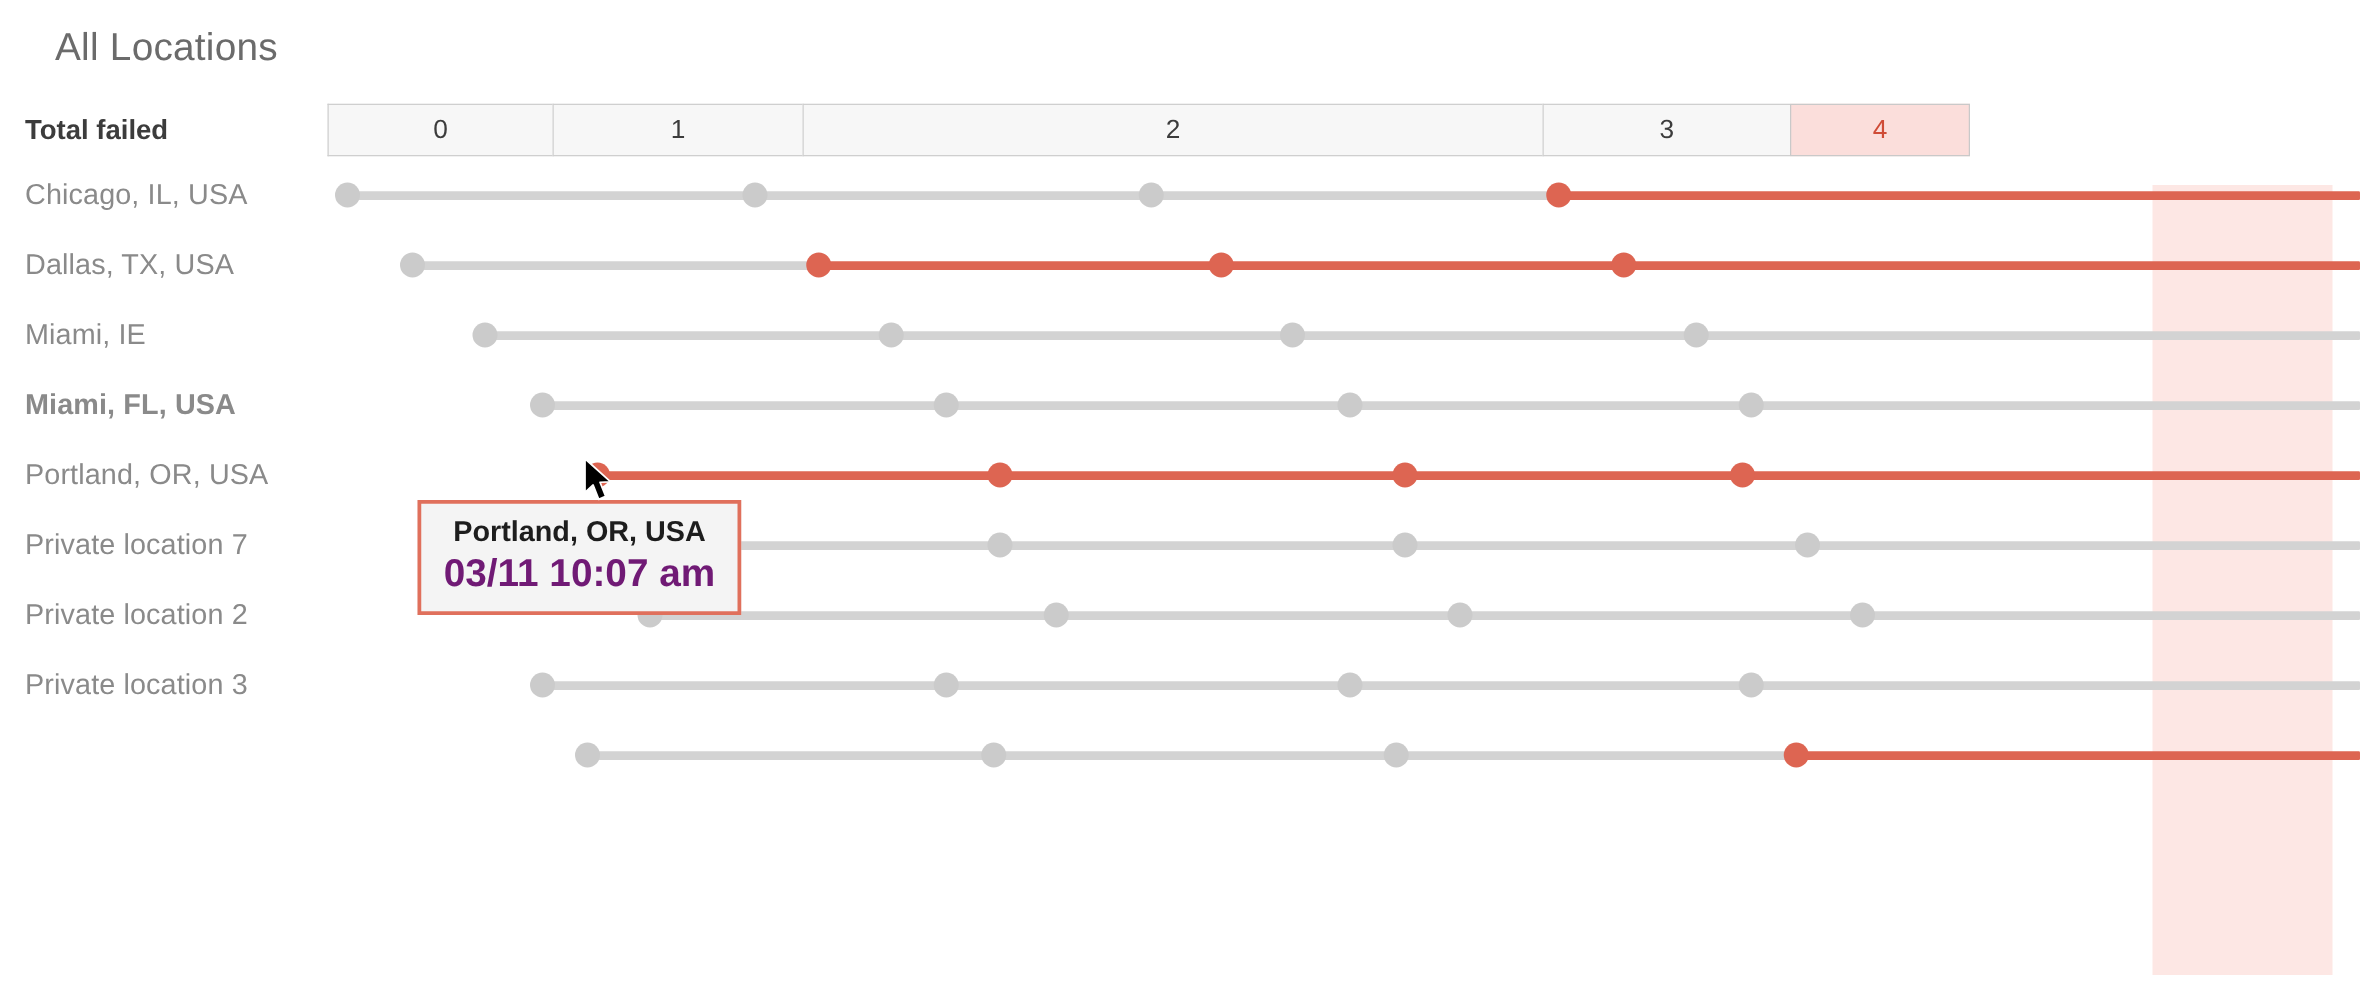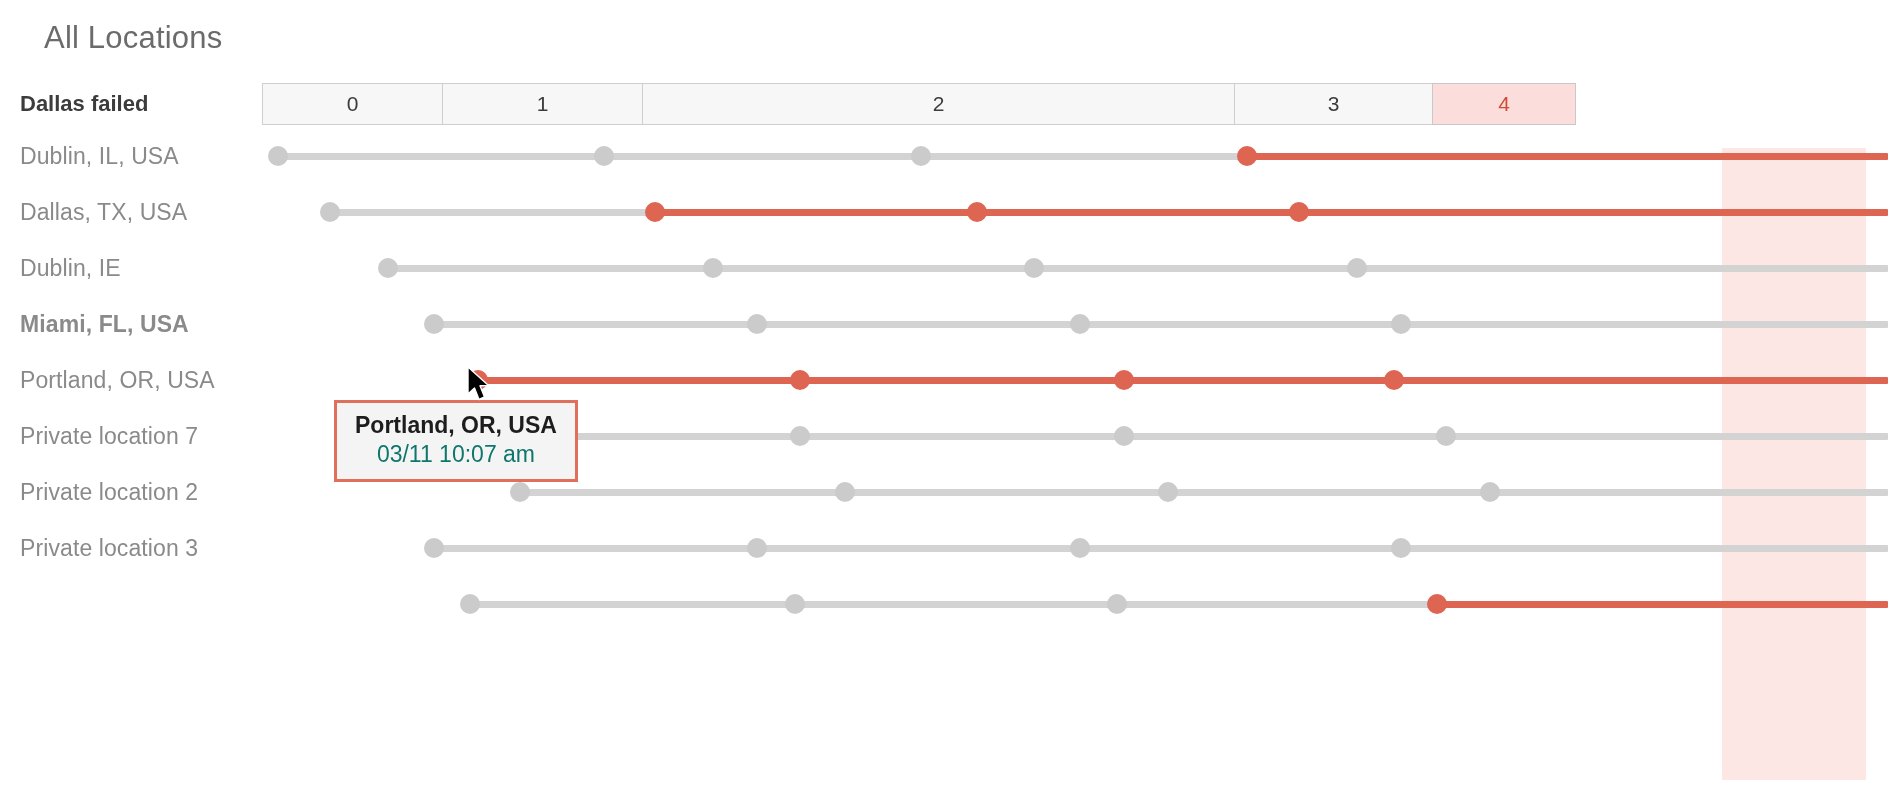--- a/index.html
+++ b/index.html
@@ -143,43 +143,44 @@
     z-index: 40;
     white-space: nowrap;
   }
   .tooltip-title {
     font-size: 23px;
     font-weight: bold;
     color: #1d1d1d;
     line-height: 1.25;
   }
   .tooltip-sub {
-    font-size: 23px;
-    color: #0f766e;
+    font-size: 31px;
+    color: #701a75;
     line-height: 1.25;
+    font-weight: bold;
   }
 
   
   .cursor {
     position: absolute;
     z-index: 60;
     pointer-events: none;
   }
 </style>
 </head>
 <body>
 
 <div id="root">
 
   <div class="page-title">All Locations</div>
 
   <div class="highlight-band" style="left: 1722px; width: 144px; background: rgb(252, 223, 219);"></div>
 
   <div class="header-row">
-    <div class="header-label">Dallas failed</div>
+    <div class="header-label">Total failed</div>
     <div class="bucket-track" style="left: 262px;">
         <div class="bucket-cell" style="width: 180px;">
           <span>0</span>
         </div>
         <div class="bucket-cell" style="width: 200px;">
           <span>1</span>
         </div>
         <div class="bucket-cell" style="width: 592px;">
           <span>2</span>
         </div>
@@ -187,21 +188,21 @@
           <span>3</span>
         </div>
         <div class="bucket-cell failing" style="width: 144px;">
           <span>4</span>
         </div>
       </div>
   </div>
 
   <div id="rows-container">
       <div class="row" style="top: 128px;">
-        <div class="row-label">Dublin, IL, USA</div>
+        <div class="row-label">Chicago, IL, USA</div>
         <div class="segments">
           <div class="seg-line ok" style="left: 278px; width: 326px;"></div>
           <div class="seg-line ok" style="left: 604px; width: 317px;"></div>
           <div class="seg-line ok" style="left: 921px; width: 326px;"></div>
           <div class="seg-line fail" style="left: 1247px; width: 641px;"></div>
           <div class="seg-dot ok" style="left: 268px;"></div>
           <div class="seg-dot ok" style="left: 594px;"></div>
           <div class="seg-dot ok" style="left: 911px;"></div>
           <div class="seg-dot fail" style="left: 1237px;"></div>
         </div>
@@ -213,21 +214,21 @@
           <div class="seg-line fail" style="left: 655px; width: 322px;"></div>
           <div class="seg-line fail" style="left: 977px; width: 322px;"></div>
           <div class="seg-line fail" style="left: 1299px; width: 589px;"></div>
           <div class="seg-dot ok" style="left: 320px;"></div>
           <div class="seg-dot fail" style="left: 645px;"></div>
           <div class="seg-dot fail" style="left: 967px;"></div>
           <div class="seg-dot fail" style="left: 1289px;"></div>
         </div>
       </div>
       <div class="row" style="top: 240px;">
-        <div class="row-label">Dublin, IE</div>
+        <div class="row-label">Miami, IE</div>
         <div class="segments">
           <div class="seg-line ok" style="left: 388px; width: 325px;"></div>
           <div class="seg-line ok" style="left: 713px; width: 321px;"></div>
           <div class="seg-line ok" style="left: 1034px; width: 323px;"></div>
           <div class="seg-line ok" style="left: 1357px; width: 531px;"></div>
           <div class="seg-dot ok" style="left: 378px;"></div>
           <div class="seg-dot ok" style="left: 703px;"></div>
           <div class="seg-dot ok" style="left: 1024px;"></div>
           <div class="seg-dot ok" style="left: 1347px;"></div>
         </div>

